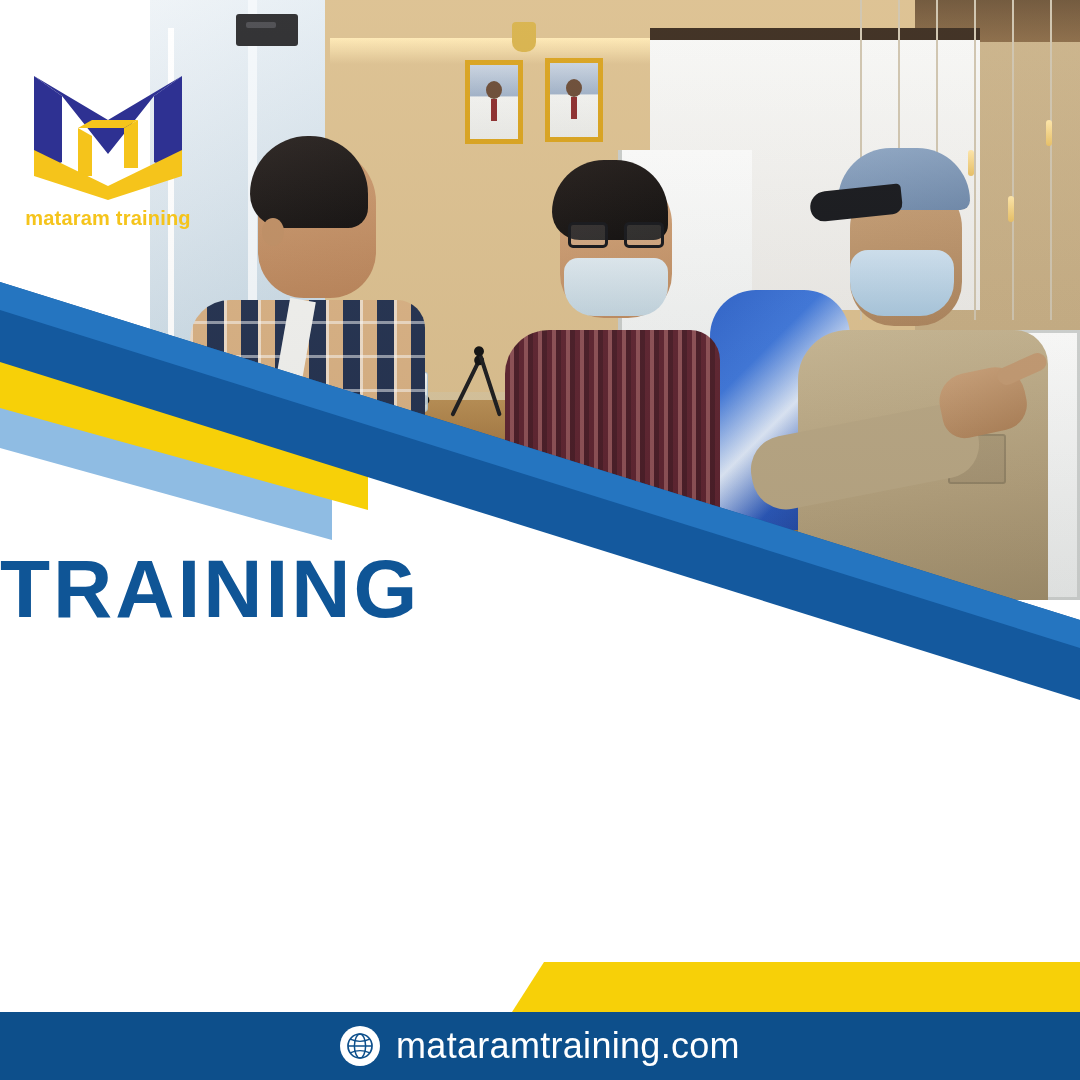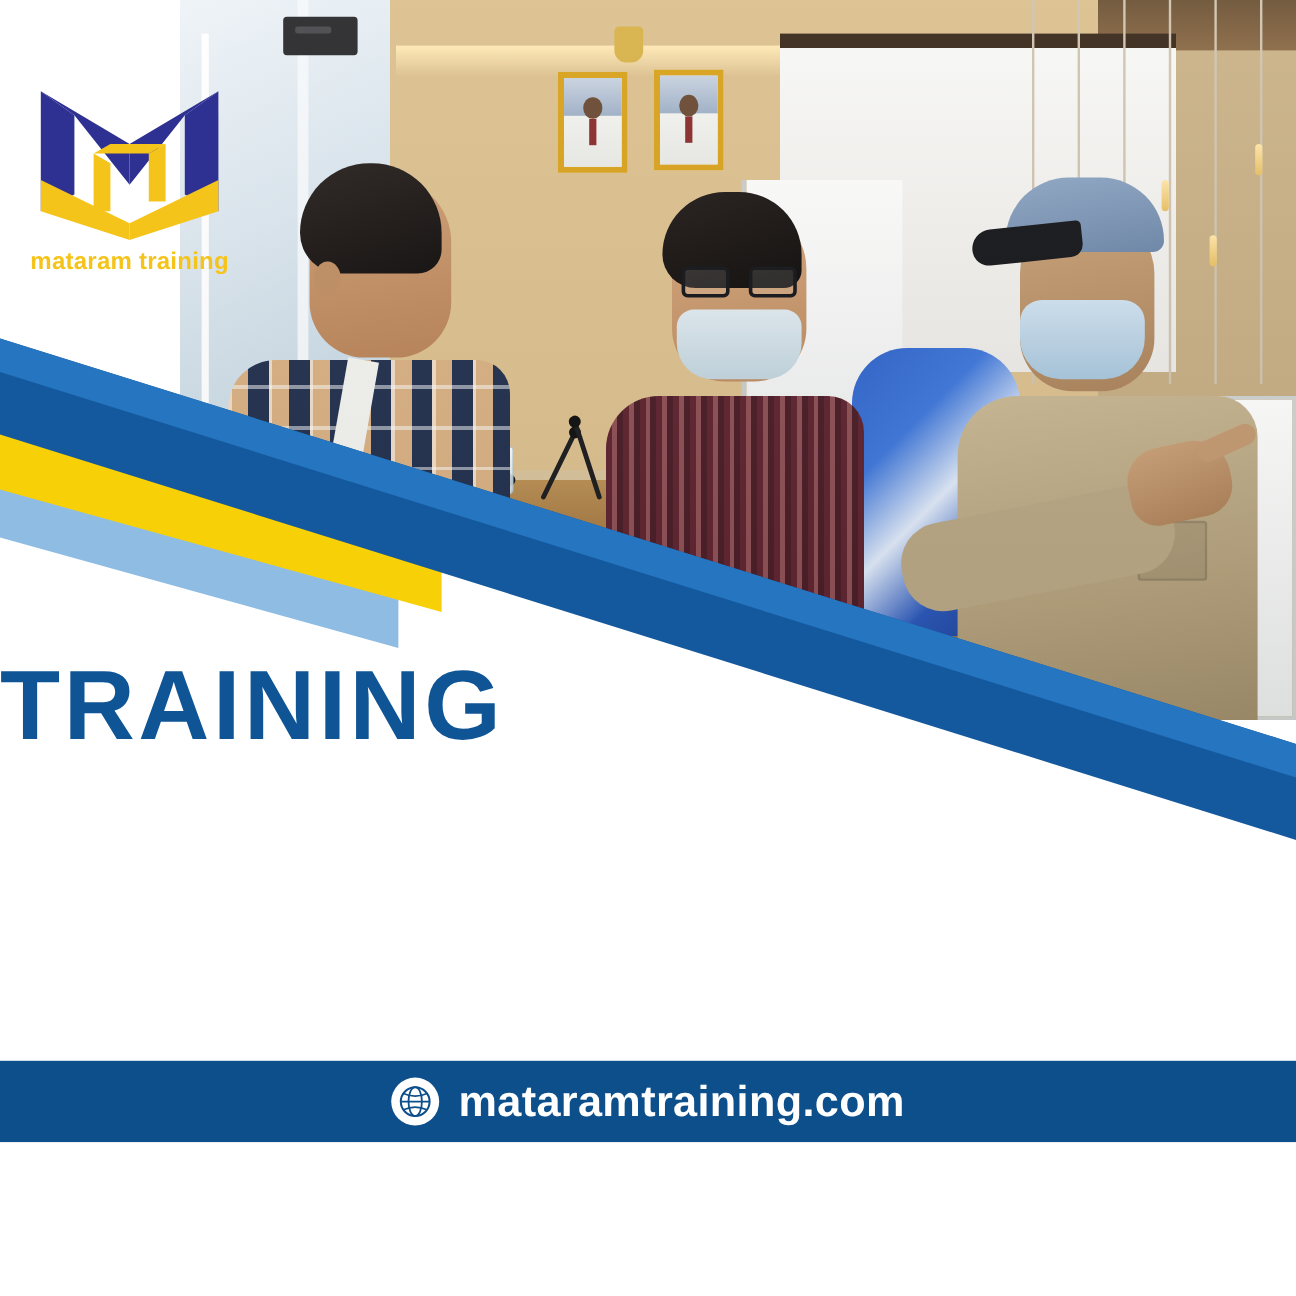--- a/index.html
+++ b/index.html
@@ -3,21 +3,21 @@
 <meta charset="utf-8">
 <style>
   html, body {
     margin: 0;
     padding: 0;
     background: #ffffff;
   }
   #poster {
     position: relative;
     width: 1080px;
-    height: 952px;
+    height: 1080px;
     overflow: hidden;
     background: #ffffff;
     font-family: "Liberation Sans", sans-serif;
   }
 
   
   .photo-wrap {
     position: absolute;
     left: 0; top: 0;
     width: 1080px;
@@ -309,21 +309,20 @@
   
   .footer {
     position: absolute;
     left: 0; right: 0; bottom: 0;
     height: 68px;
     background: #0D4F8B;
     display: flex;
     align-items: center;
     justify-content: center;
     z-index: 7;
-    font-weight: bold;
   }
   .globe {
     width: 40px; height: 40px;
     border-radius: 50%;
     background: #ffffff;
     display: flex; align-items: center; justify-content: center;
     margin-right: 16px;
     flex: none;
   }
   .globe svg { display:block; }

